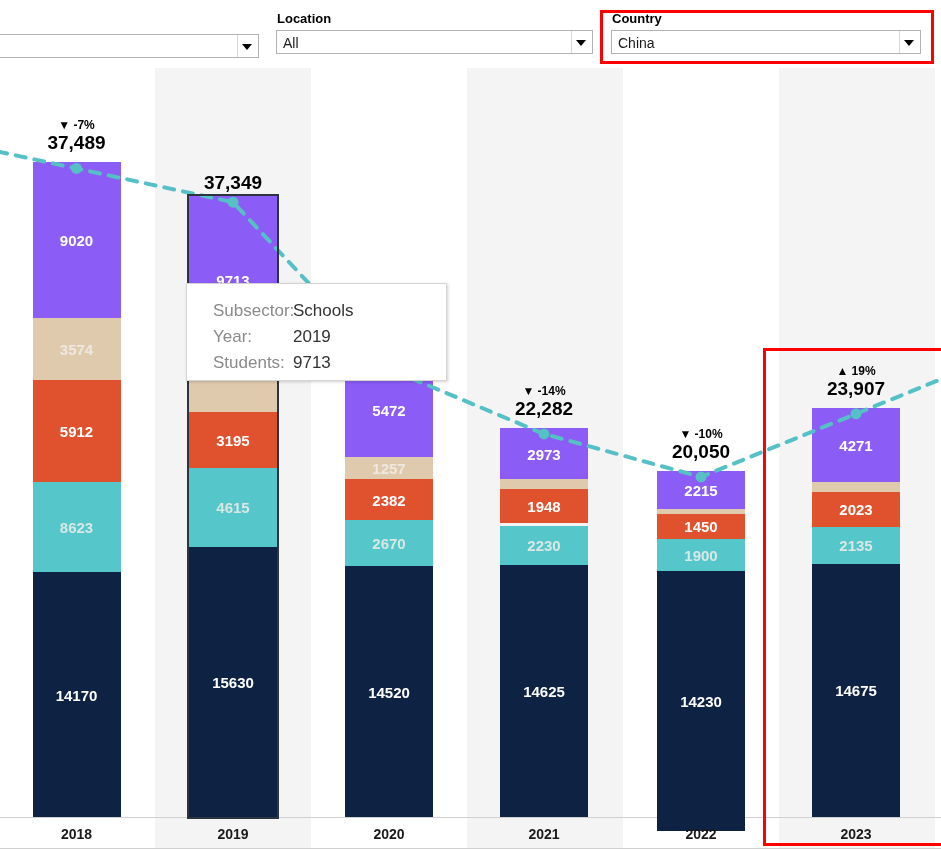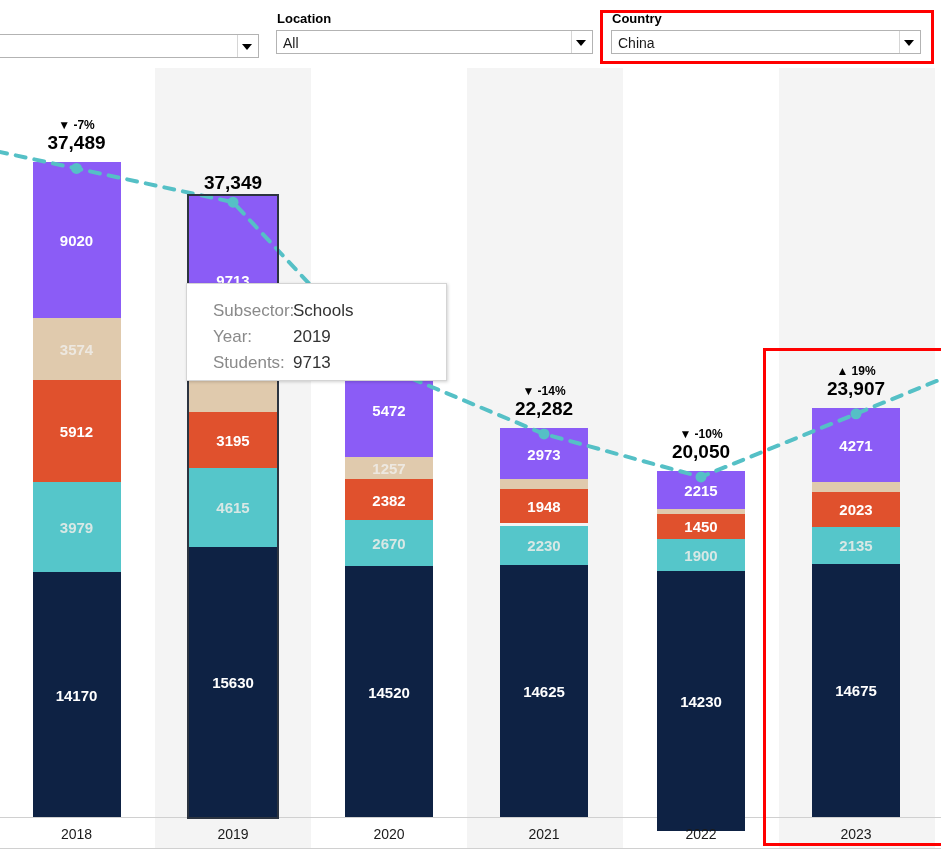--- a/index.html
+++ b/index.html
@@ -48,21 +48,21 @@
   
   .chart{position:absolute;left:0;top:68px;width:941px;height:781px;background:#ffffff;}
   .band{position:absolute;top:0;height:749px;background:#f4f4f4;}
   .axisline{position:absolute;left:0;top:749px;width:941px;height:1px;background:#d0d0d0;}
   .axisband{position:absolute;left:0;top:750px;width:941px;height:31px;background:#ffffff;}
   .axisband .axband{position:absolute;top:0;height:31px;background:#f4f4f4;}
   .axisbottom{position:absolute;left:0;top:780px;width:941px;height:1px;background:#d0d0d0;}
 
   .xtick{
     position:absolute;top:758px;height:16px;line-height:16px;text-align:center;
-    font-size:14px;font-weight:normal;color:#1a1a1a;
+    font-size:14px;font-weight:bold;color:#1a1a1a;
   }
 
   
   .col{position:absolute;}
   .seg{position:absolute;left:0;width:100%;box-sizing:border-box;}
   .seg .sv{
     position:absolute;left:0;right:0;top:50%;transform:translateY(-50%);
     text-align:center;font-size:15px;font-weight:bold;
     white-space:nowrap;
   }
@@ -154,21 +154,21 @@
           <div class="seg s-grey" style="top: 0px; height: 155.685px;">
             <span class="sv sv-light">9020</span>
           </div>
           <div class="seg s-tan" style="top: 155.685px; height: 61.6872px;">
             <span class="sv sv-dim">3574</span>
           </div>
           <div class="seg s-orange" style="top: 217.372px; height: 102.041px;">
             <span class="sv sv-light">5912</span>
           </div>
           <div class="seg s-teal" style="top: 319.414px; height: 90.546px;">
-            <span class="sv sv-dim">3979</span>
+            <span class="sv sv-dim">8623</span>
           </div>
           <div class="seg s-navy" style="top: 409.96px; height: 244.574px;">
             <span class="sv sv-light">14170</span>
           </div>
         </div>
         <div class="col" style="left: 189px; top: 128.175px; width: 88px; height: 620.825px;">
           <div class="seg s-grey" style="top: 0px; height: 167.646px;">
             <span class="sv sv-light">9713</span>
           </div>
           <div class="seg s-tan" style="top: 167.646px; height: 48.6042px;"></div>

